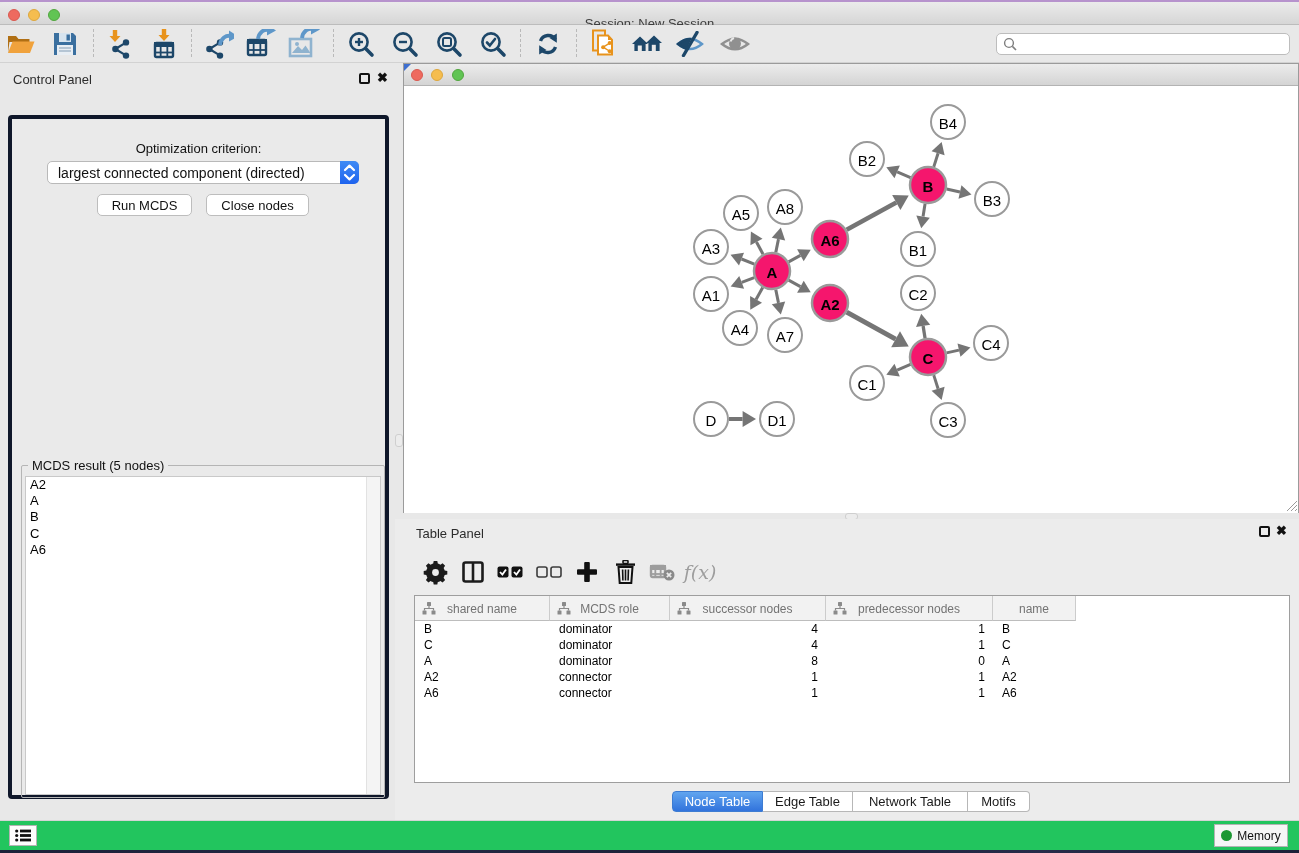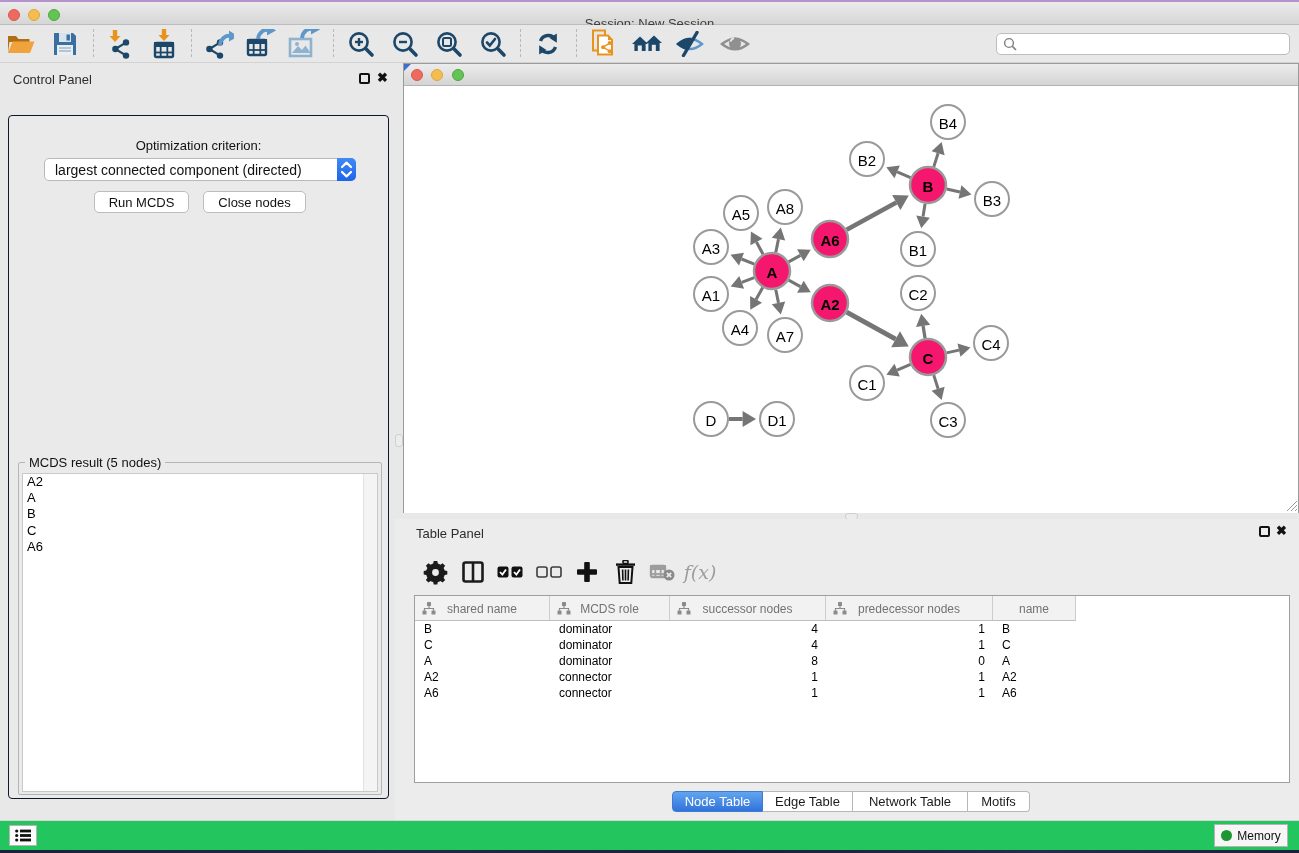--- a/index.html
+++ b/index.html
@@ -39,21 +39,21 @@
   .panel-float-icon { position:absolute; top:10px; width:11px; height:11px;
     border:2px solid #111; border-radius:2px; background:transparent; }
   .panel-close-icon { position:absolute; top:8px; font-size:13px; font-weight:bold; color:#111; line-height:14px; }
   .cp-tabs { position:absolute; left:78px; top:34px; height:19px; display:flex; }
   .cp-tab { height:19px; border:1px solid #b7b7b7; border-left:none; background:#fff;
     font-size:13px; color:#1a1a1a; display:flex; align-items:center; justify-content:center; }
   .cp-tab:first-child { border-left:1px solid #b7b7b7; border-radius:4px 0 0 4px; }
   .cp-tab:last-child { border-radius:0 4px 4px 0; }
   .cp-tab.selected { background:linear-gradient(#61a5ef,#3173dc); color:#fff; border-color:#3d7cd2; }
   .cp-body { position:absolute; left:8px; top:52px; width:381px; height:684px;
-    border:1px solid #0f172a; border-radius:4px; background:#eaeaea; }
+    border:4px solid #0f172a; border-radius:4px; background:#eaeaea; }
   .opt-label { position:absolute; left:0; width:100%; top:22px; text-align:center; font-size:13px; color:#111; }
   .combo { position:absolute; left:35px; top:42px; width:312px; height:23px; background:#fff;
     border:1px solid #b9b9b9; border-radius:5px; }
   .combo .combo-text { position:absolute; left:10px; top:3px; font-size:14px; color:#111; }
   .combo .combo-cap { position:absolute; right:-1px; top:-1px; width:19px; height:23px;
     background:linear-gradient(#3f8bf5,#1e63ee); border-radius:0 5px 5px 0; }
   .combo .combo-cap svg { position:absolute; left:3px; top:3px; }
   .cp-btn { position:absolute; top:75px; height:22px; background:#fff; border:1px solid #bdbdbd;
     border-radius:5px; font-size:13px; color:#111; display:flex; align-items:center; justify-content:center; }
   .fieldset { position:absolute; left:9px; top:346px; width:364px; height:333px;

